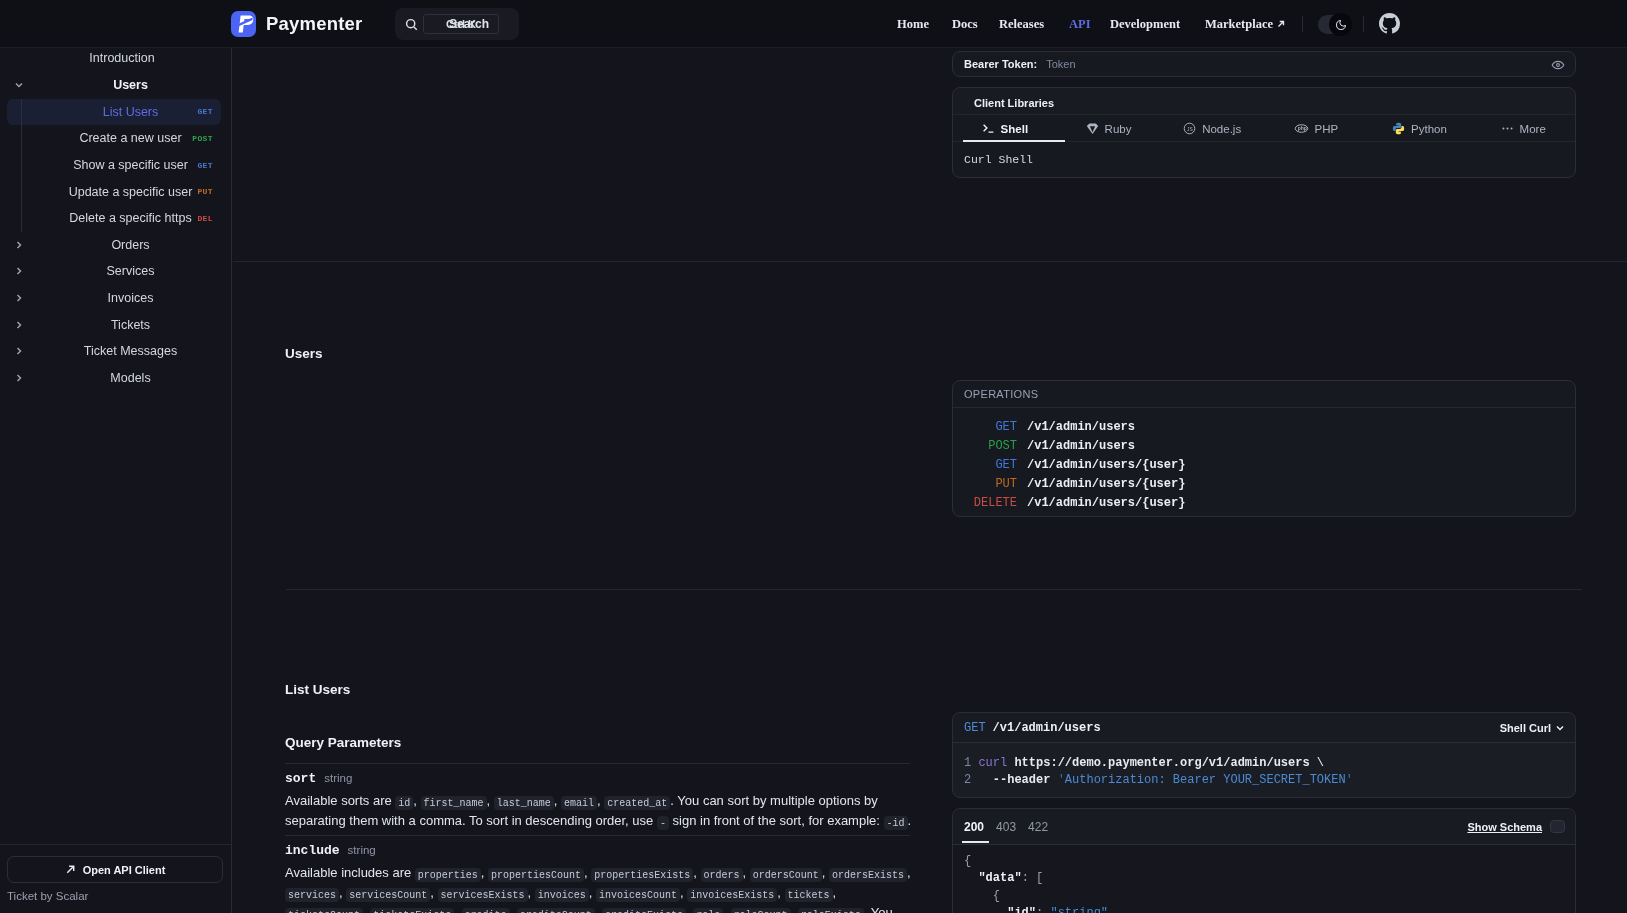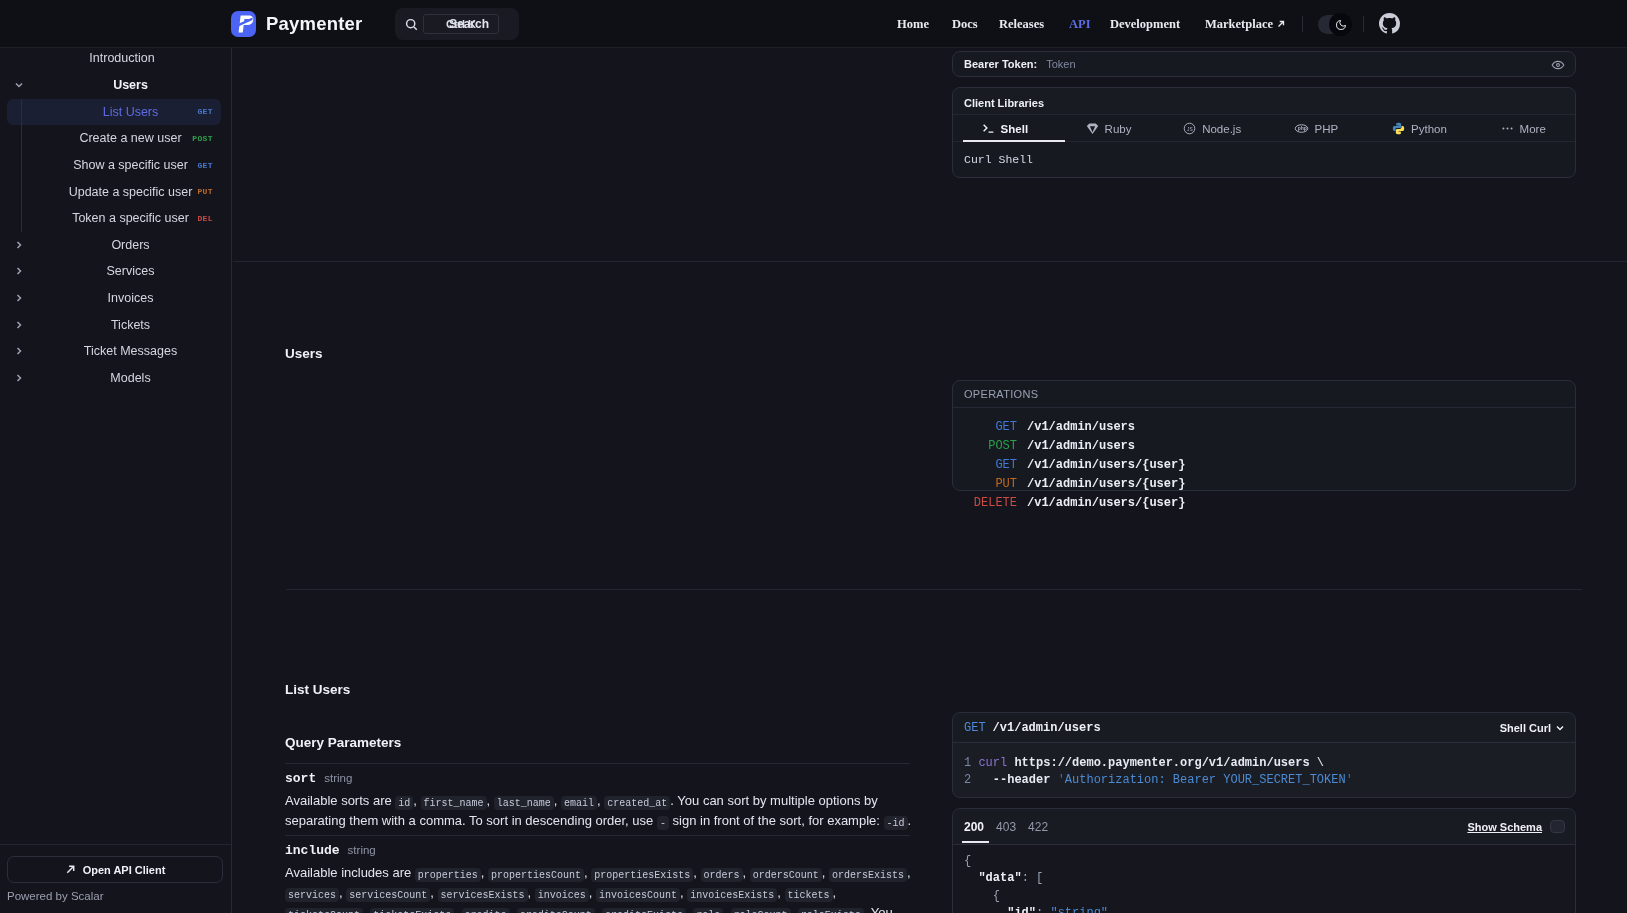--- a/index.html
+++ b/index.html
@@ -59,31 +59,31 @@
   
   #bearer { top:3px; height:26px; display:flex; align-items:center; }
   #bearer b { font-size:11px; color:#eef0f6; margin-left:11px; }
   #bearer .ph { font-size:11px; color:#8089a0; margin-left:9px; }
   #bearer .eye { position:absolute; right:10px; top:6px; }
 
   
   #cl { top:39px; height:91px; }
   #cl .hd { height:27px; border-bottom:1px solid #23252f; display:flex; align-items:center;
     background:#191b23; border-radius:8px 8px 0 0; padding-top:3px; }
-  #cl .hd b { font-size:11px; color:#eef0f6; margin-left:11px; }
+  #cl .hd b { font-size:11px; color:#eef0f6; margin-left:21px; }
   #cl .tabs { height:27px; border-bottom:1px solid #23252f; display:flex; padding-top:1px; }
   #cl .tab { width:104px; display:flex; align-items:center; justify-content:center; gap:6px;
     font-size:11.5px; color:#aeb3c2; position:relative; }
   #cl .tab.on { color:#f2f3f8; font-weight:bold; }
   #cl .tab.on:after { content:""; position:absolute; left:10px; right:-8px; bottom:-1px; height:2px; background:#e8eaf0; }
   #cl .body { height:35px; display:flex; align-items:center; }
   #cl .body span { font-family:"Liberation Mono",monospace; font-size:11.5px; color:#d7dae6; margin-left:11px; }
 
   
-  #ops { top:332px; height:111px; }
+  #ops { top:332px; height:137px; }
   #ops .hd { height:27px; border-bottom:1px solid #262836; display:flex; align-items:center;
     font-size:11px; letter-spacing:0.3px; color:#99a0b2; padding-left:11px; }
   #ops .rows { padding-top:12px; }
   #ops .r { height:19px; display:flex; font-family:"Liberation Mono",monospace; font-size:11.5px; }
   #ops .m { width:64px; text-align:right; font-size:12px; }
   #ops .p { margin-left:10px; font-weight:bold; color:#eceef5; font-size:12px; }
 
   
   #h-users { position:absolute; left:52px; top:298px; }
   #h-listusers { position:absolute; left:52px; top:634px; }
@@ -194,21 +194,21 @@
       </div>
     <div class="srow">
         <span class="txt">Show a specific user</span>
         <span class="badge b-get">GET</span>
       </div>
     <div class="srow">
         <span class="txt">Update a specific user</span>
         <span class="badge b-put">PUT</span>
       </div>
     <div class="srow">
-        <span class="txt">Token a specific user</span>
+        <span class="txt">Delete a specific https</span>
         <span class="badge b-del">DEL</span>
       </div>
     <div class="srow">
         <svg class="chev" viewBox="0 0 10 10" fill="none" stroke="#9aa0b2" stroke-width="1.5">
           <path d="M3.5 2 L6.5 5 L3.5 8"></path>
         </svg>
         <span class="txt">Orders</span>
       </div>
     <div class="srow">
         <svg class="chev" viewBox="0 0 10 10" fill="none" stroke="#9aa0b2" stroke-width="1.5">
@@ -242,21 +242,21 @@
       </div>
     <div class="guide"></div>
   </div>
   <div id="sidebottom">
     <div id="apibtn">
       <svg width="11" height="11" viewBox="0 0 12 12" stroke="#e8eaf2" stroke-width="1.6" fill="none">
           <path d="M2.5 9.5 L9.5 2.5 M4.5 2.5 H9.5 V7.5"></path>
         </svg>
       Open API Client
     </div>
-    <div id="powered">Powered by Scalar</div>
+    <div id="powered">Ticket by Scalar</div>
   </div>
 </div>
 
 <div id="main">
   <div class="hdiv" style="left:0; top:213px; width:1394px;"></div>
   <div class="hdiv" style="left:53px; top:541px; width:1296px;"></div>
 
   <div class="card" id="bearer">
     <b>Bearer Token:</b>
       <span class="ph">Token</span>

